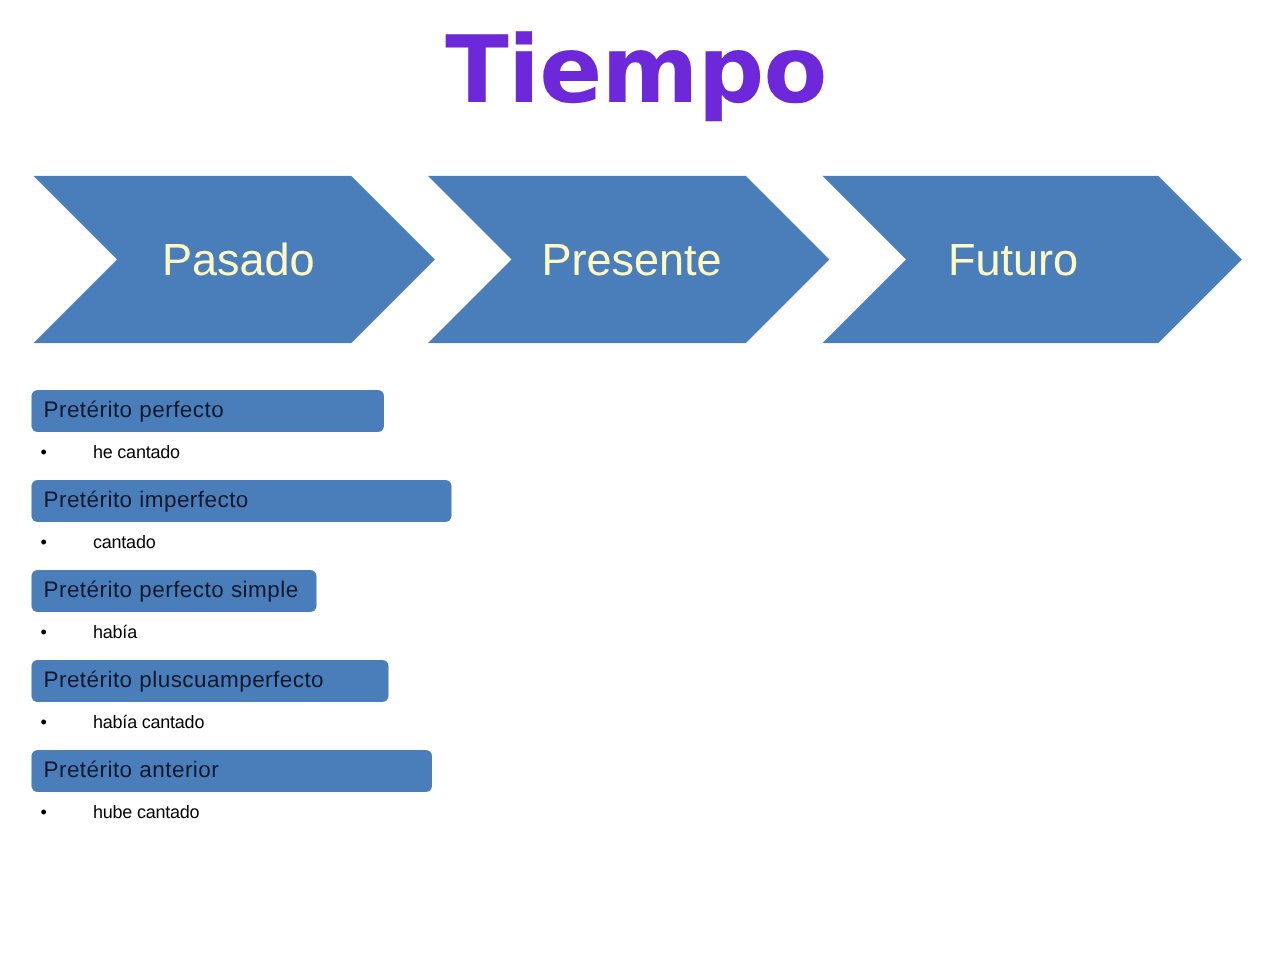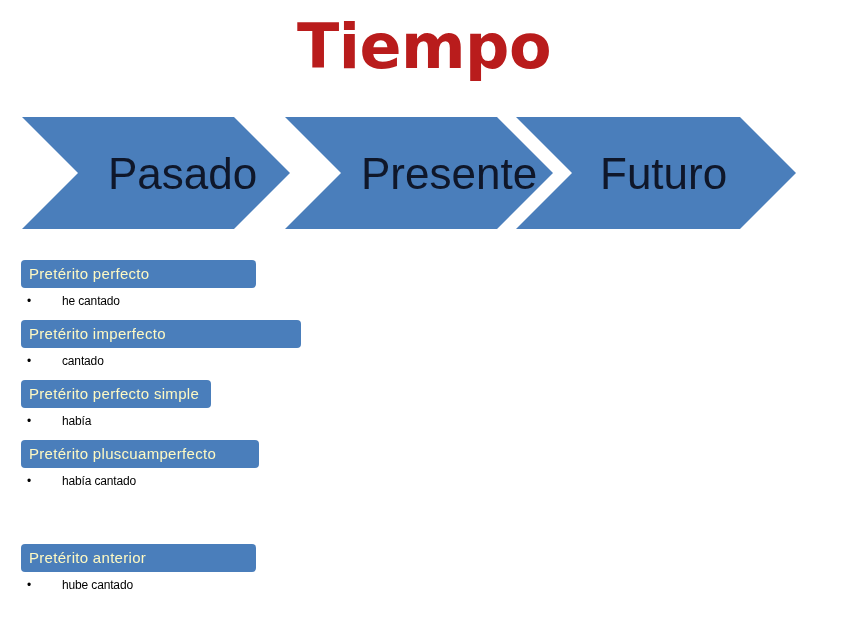--- a/index.html
+++ b/index.html
@@ -21,21 +21,21 @@
     position: absolute;
     left: 0;
     top: 14px;
     width: 848px;
     text-align: center;
     font-family: "DejaVu Sans", sans-serif;
     font-weight: bold;
     font-size: 62px;
     line-height: 1.05;
     letter-spacing: -0.5px;
-    color: #b91c1c;
+    color: #6d28d9;
     white-space: nowrap;
   }
 
   
   #chevron-row {
     position: absolute;
     left: 0;
     top: 117px;
     width: 848px;
     height: 112px;
@@ -43,24 +43,24 @@
   .chevron {
     position: absolute;
     top: 0;
     height: 112px;
     background: #4a7ebb;
     display: flex;
     align-items: center;
     box-sizing: border-box;
   }
   .chevron-label {
-    color: #0f172a;
+    color: #fef9c3;
     font-family: "Liberation Sans", "DejaVu Sans", sans-serif;
     font-weight: normal;
-    font-size: 44px;
+    font-size: 30px;
     line-height: 1;
     white-space: nowrap;
     position: relative;
     top: 1px;
     text-align: right;
   }
 
   
   #chevron-pasado {
     left: 22px;
@@ -74,21 +74,21 @@
   #chevron-presente {
     left: 285px;
     width: 268px;
     -webkit-clip-path: polygon(0 0, 212px 0, 268px 50%, 212px 100%, 0 100%, 56px 50%);
     clip-path: polygon(0 0, 212px 0, 268px 50%, 212px 100%, 0 100%, 56px 50%);
   }
   #chevron-presente .chevron-label { margin-left: 76px; }
 
   
   #chevron-futuro {
-    left: 516px;
+    left: 548px;
     width: 280px;
     -webkit-clip-path: polygon(0 0, 224px 0, 280px 50%, 224px 100%, 0 100%, 56px 50%);
     clip-path: polygon(0 0, 224px 0, 280px 50%, 224px 100%, 0 100%, 56px 50%);
   }
   #chevron-futuro .chevron-label { margin-left: 84px; }
 
   
   #tense-list {
     position: absolute;
     left: 21px;
@@ -102,21 +102,21 @@
   .tense-box {
     height: 28px;
     background: #4a7ebb;
     border-radius: 4px;
     display: flex;
     align-items: center;
     box-sizing: border-box;
     padding-left: 8px;
   }
   .tense-box-label {
-    color: #fef9c3;
+    color: #0f172a;
     font-family: "Liberation Sans", "DejaVu Sans", sans-serif;
     font-size: 15px;
     line-height: 1;
     letter-spacing: 0.3px;
     white-space: nowrap;
     position: relative;
     top: -1px;
   }
   .tense-example {
     margin-top: 7px;
@@ -139,21 +139,21 @@
   .tense-example-text {
     letter-spacing: -0.15px;
     padding-left: 24px;
   }
 
   
   .tense-group:nth-child(1) .tense-box { width: 235px; }
   .tense-group:nth-child(2) .tense-box { width: 280px; }
   .tense-group:nth-child(3) .tense-box { width: 190px; }
   .tense-group:nth-child(4) .tense-box { width: 238px; }
-  .tense-group:nth-child(5) .tense-box { width: 235px; margin-top: 44px; }
+  .tense-group:nth-child(5) .tense-box { width: 267px; }
 </style>
 </head>
 <body>
 
 <div id="slide-title">Tiempo</div>
 
 <div id="chevron-row">
 
   <div class="chevron" id="chevron-pasado">
     <span class="chevron-label">Pasado</span>

